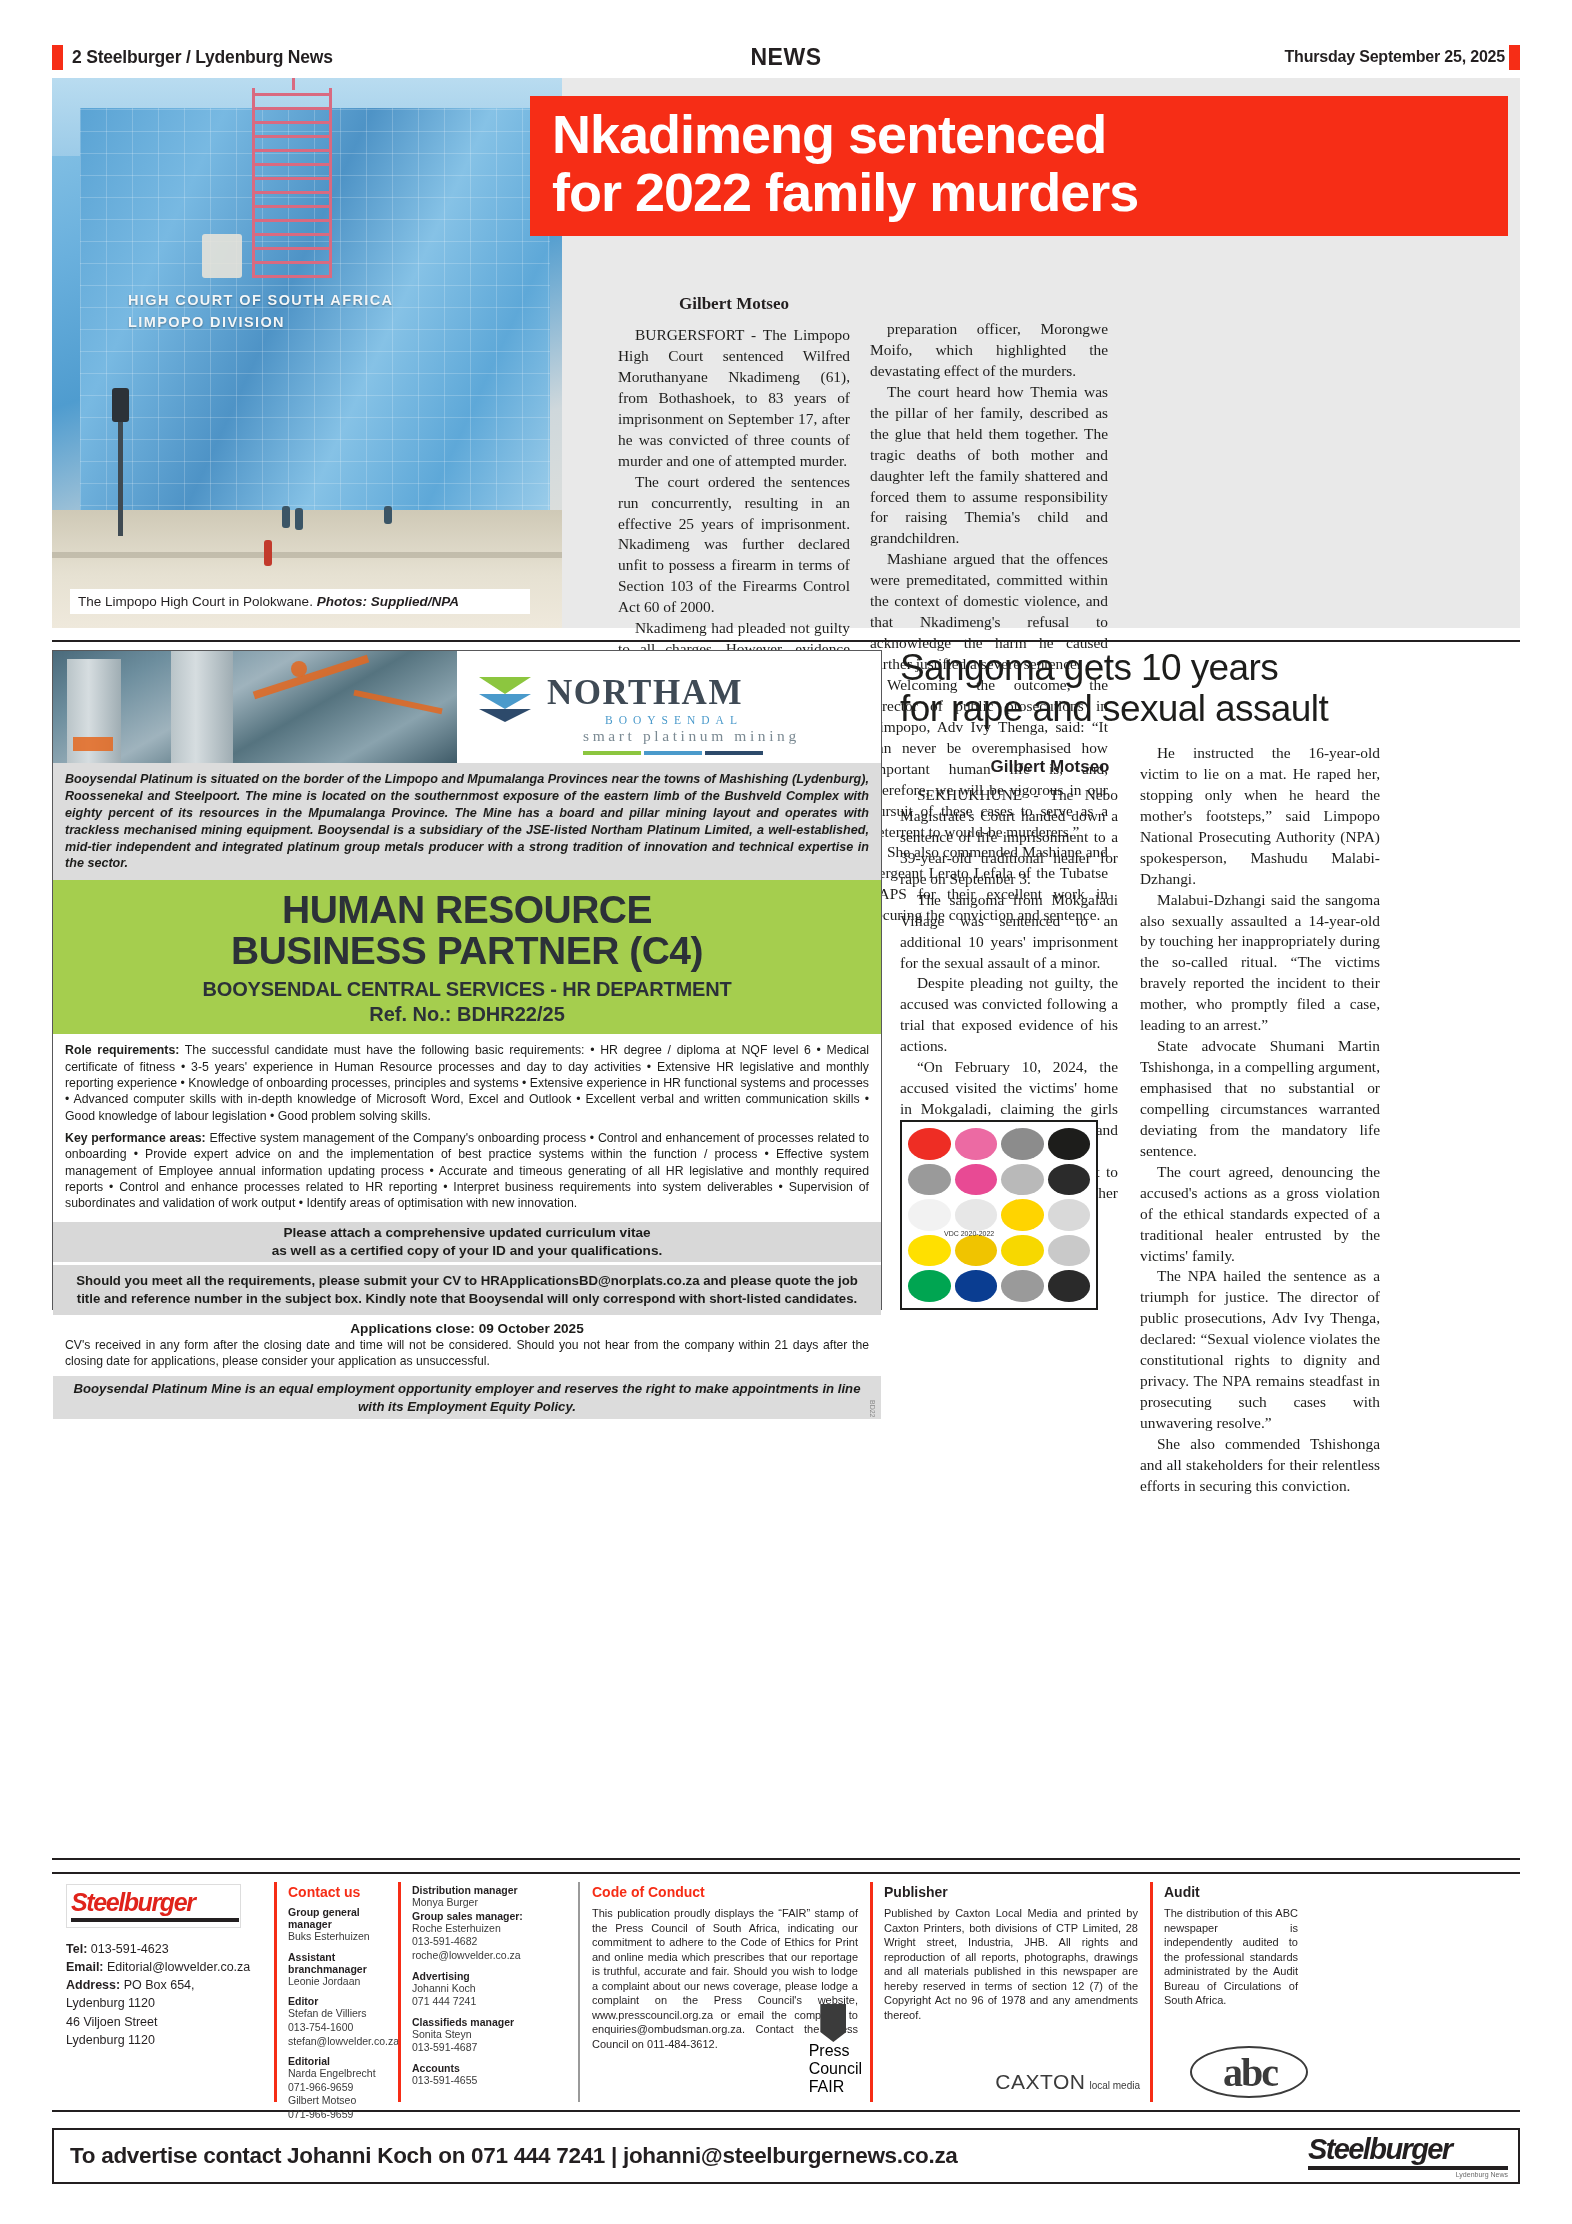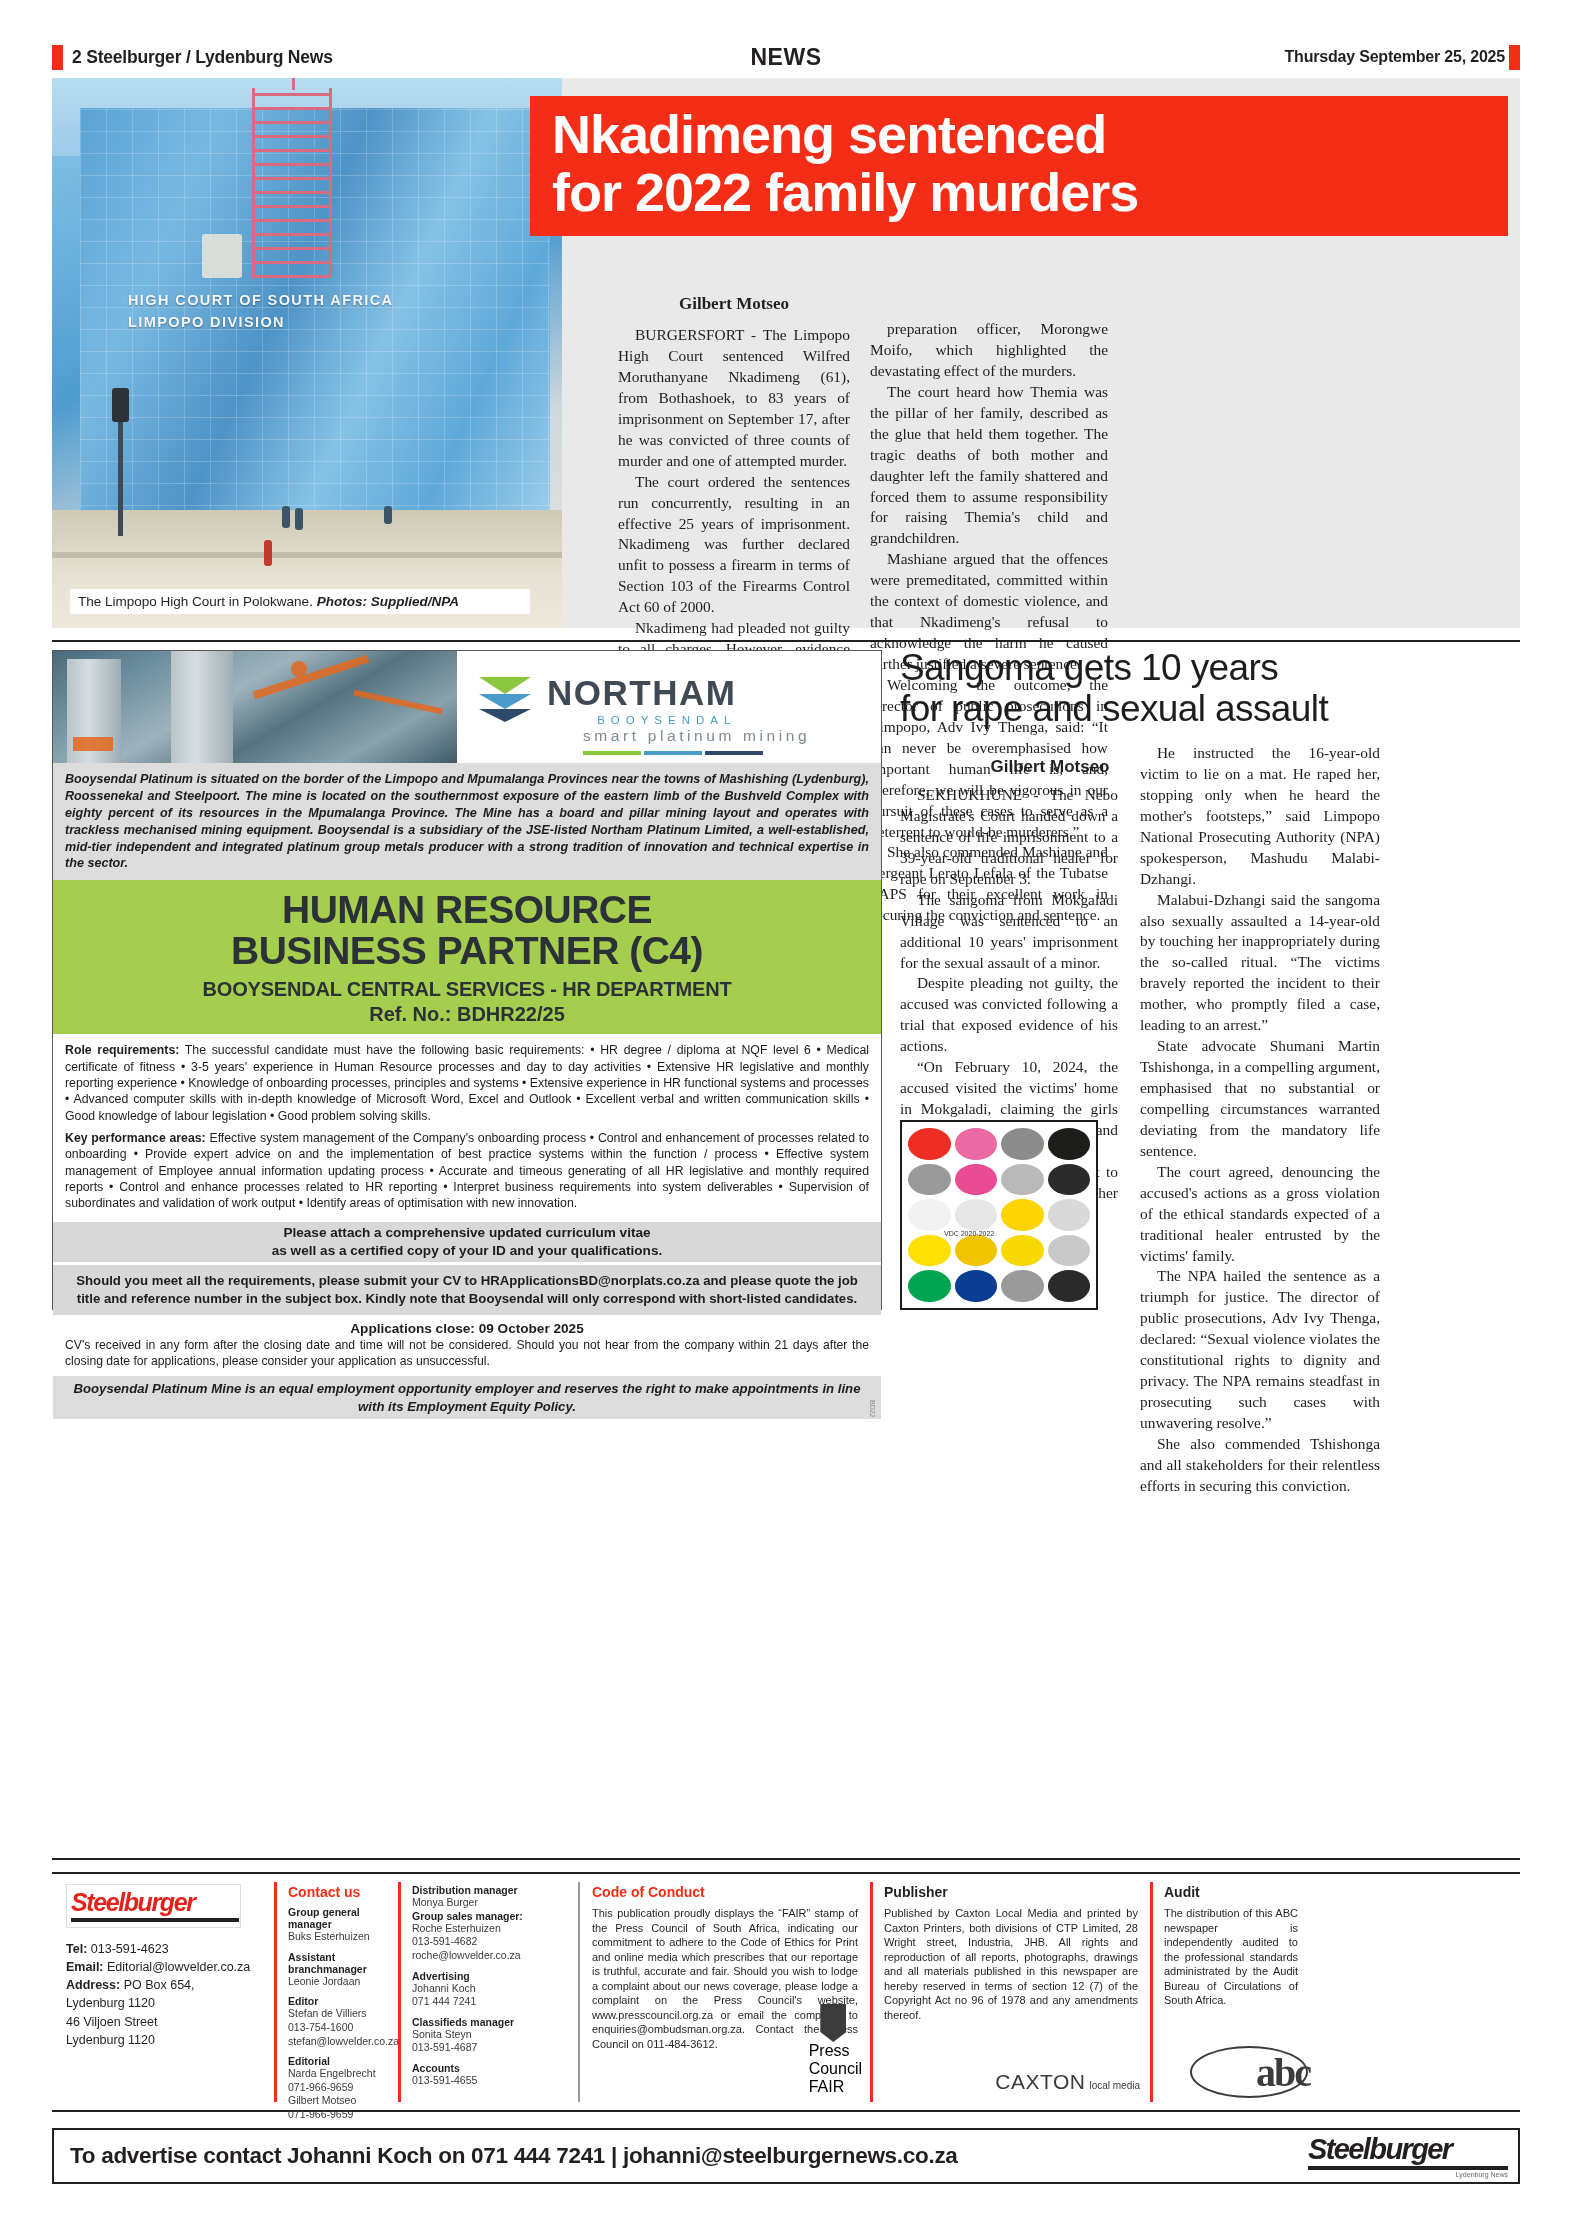--- a/index.html
+++ b/index.html
@@ -93,21 +93,21 @@
   
   .ad-box { position:absolute; left:52px; top:650px; width:830px; height:660px; border:1px solid #58585a; background:#fff;}
   .ad-top { position:relative; height:112px; display:flex; }
   .ad-mine-photo {
     width:404px; height:112px;
     background:linear-gradient(150deg,#4a6a7b 0%, #6d8e9e 20%, #9fb3bd 42%, #55737f 60%, #8aa3ae 80%, #3f5b68 100%);
     position:relative; overflow:hidden;
   }
   .ad-silo { position:absolute; background:linear-gradient(90deg,#b9c4c8,#d6dde0 40%,#9fadb3); }
   .ad-orange { position:absolute; background:#e4671f; opacity:.85; }
-  .ad-northam { flex:1; position:relative; background:#fff; }
+  .ad-northam { flex:1; position:relative; background:#fff;font-family:Liberation Serif, serif; }
   .nor-logo { position:absolute; left:22px; top:22px; display:flex; align-items:center; }
   .nor-chev { width:52px; height:46px; position:relative; }
   .nor-chev i { position:absolute; left:0; width:0; height:0; display:block;
     border-left:26px solid transparent; border-right:26px solid transparent; }
   .nor-chev i.c1 { top:0;  border-top:17px solid #8cc63f; }
   .nor-chev i.c2 { top:17px; border-top:15px solid #4a9acb; }
   .nor-chev i.c3 { top:32px; border-top:13px solid #2d4a6b; }
   .nor-name { margin-left:16px; }
   .nor-name .n1 { font-size:35px; font-weight:bold; color:#3f4a55; letter-spacing:1.5px; }
   .nor-name .n2 { font-size:11.5px; color:#4a9acb; letter-spacing:6px; text-align:right; margin-top:1px;}
@@ -169,21 +169,21 @@
   }
   .sl-word { font-size:25px; font-weight:bold; color:#e0231b; font-style:italic; letter-spacing:-1.4px; line-height:1; }
   .sl-line { height:4px; background:#231f20; margin-top:3px; width:168px;}
   .contact-lines { font-size:12.5px; line-height:1.45; color:#231f20; margin-top:12px; }
   .contact-lines b { font-weight:bold; }
 
   .caxton { display:flex; align-items:baseline; margin-top:6px;}
   .caxton .cx1 { font-size:21px; color:#3b3b3b; letter-spacing:0.5px;}
   .caxton .cx2 { font-size:10px; color:#3b3b3b; margin-left:4px;}
   .abc-logo { font-size:40px; font-weight:bold; color:#3b3b3b; font-family:"Liberation Serif", serif; letter-spacing:-2px; }
-  .abc-wrap { position:relative; width:120px; height:60px; display:flex; align-items:center; justify-content:flex-end; }
+  .abc-wrap { position:relative; width:120px; height:60px; display:flex; align-items:center; justify-content:center; }
   .abc-wrap .ring { position:absolute; left:0; top:4px; width:118px; height:52px; border:2px solid #3b3b3b; border-radius:50%/50%; }
 
   
   .bottom-bar {
     position:absolute; left:52px; top:2128px; width:1468px; height:56px;
     border:2px solid #231f20; display:flex; align-items:center; justify-content:space-between;
     padding:0 10px 0 16px;
   }
   .bb-text { font-size:22.5px; font-weight:bold; color:#231f20; letter-spacing:-0.3px;}
   .bb-logo { width:200px; height:44px; position:relative; display:flex; flex-direction:column; justify-content:center;}

